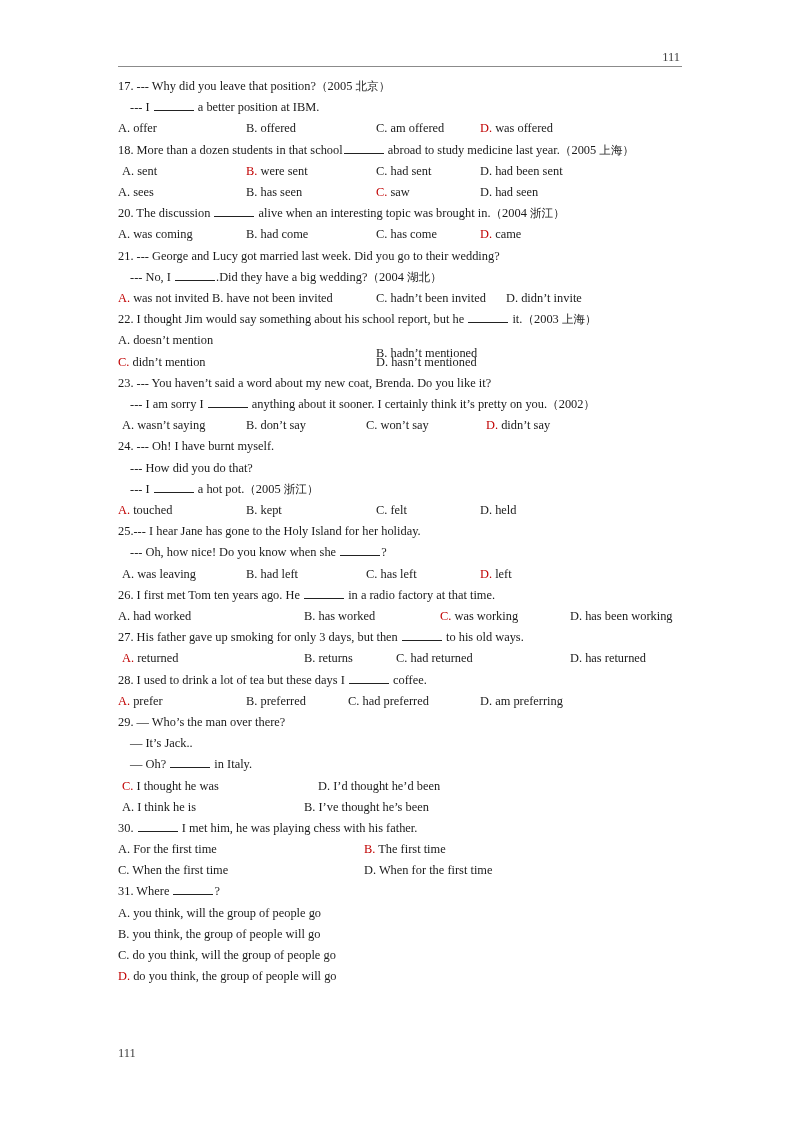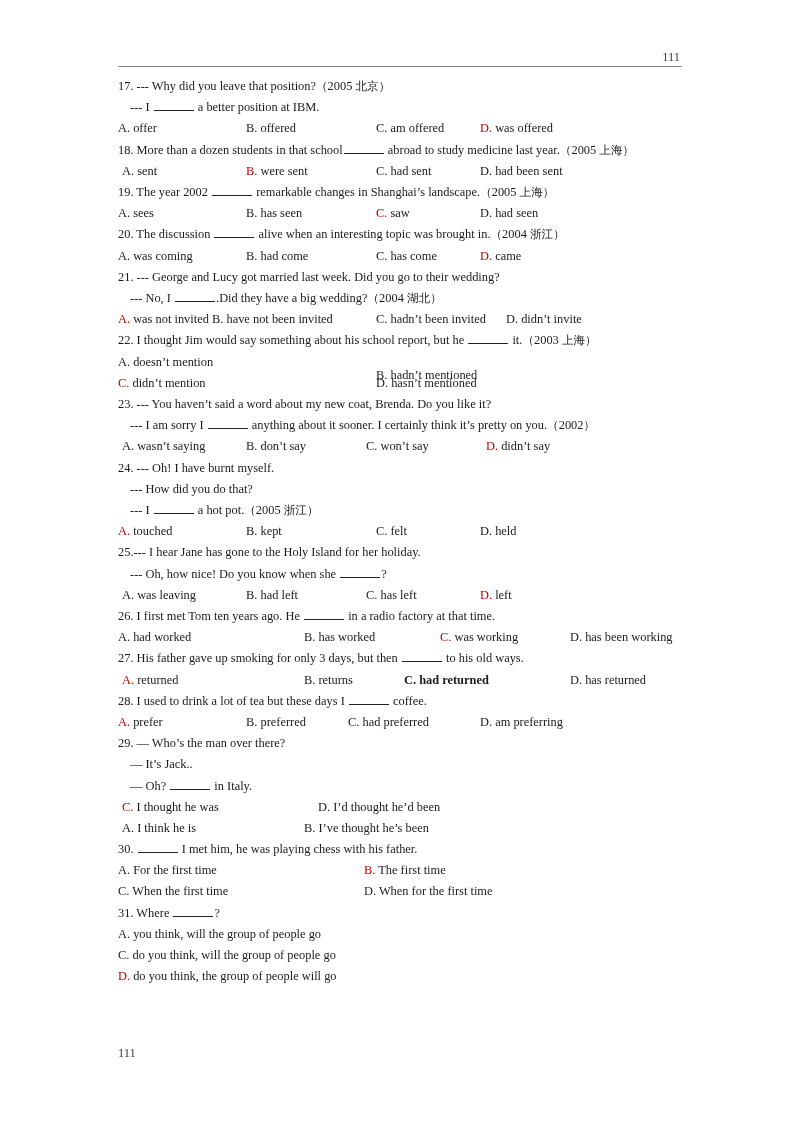--- a/index.html
+++ b/index.html
@@ -119,21 +119,20 @@
       <div class="q-block">
         <div class="stem"><span>18. More than a dozen students in that school</span><span class="blank w40"></span><span> abroad to study medicine last year.</span><span class="cjk">（</span><span>2005 </span><span class="cjk">上海）</span></div>
         <div class="opts">
           <span class="opt" style="left: 4px;"><span class="ltr">A.</span><span> sent</span></span>
           <span class="opt" style="left: 128px;"><span class="ltr ans">B.</span><span> were sent</span></span>
           <span class="opt" style="left: 258px;"><span class="ltr">C.</span><span> had sent</span></span>
           <span class="opt" style="left: 362px;"><span class="ltr">D.</span><span> had been sent</span></span>
         </div>
       </div>
       <div class="q-block">
-        <div class="stem"><span>19. The year 2002 </span><span class="blank w40"></span><span> remarkable changes in Shanghai’s landscape.</span><span class="cjk">（</span><span>2005 </span><span class="cjk">上海）</span></div>
         <div class="opts">
           <span class="opt" style="left: 0px;"><span class="ltr">A.</span><span> sees</span></span>
           <span class="opt" style="left: 128px;"><span class="ltr">B.</span><span> has seen</span></span>
           <span class="opt" style="left: 258px;"><span class="ltr ans">C.</span><span> saw</span></span>
           <span class="opt" style="left: 362px;"><span class="ltr">D.</span><span> had seen</span></span>
         </div>
       </div>
       <div class="q-block">
         <div class="stem"><span>20. The discussion </span><span class="blank w40"></span><span> alive when an interesting topic was brought in.</span><span class="cjk">（</span><span>2004 </span><span class="cjk">浙江）</span></div>
         <div class="opts">
@@ -202,21 +201,21 @@
           <span class="opt" style="left: 186px;"><span class="ltr">B.</span><span> has worked</span></span>
           <span class="opt" style="left: 286px; margin-left: 36px;"><span class="ltr ans">C.</span><span> was working</span></span>
           <span class="opt" style="left: 452px;"><span class="ltr">D.</span><span> has been working</span></span>
         </div>
       </div>
       <div class="q-block">
         <div class="stem"><span>27. His father gave up smoking for only 3 days, but then </span><span class="blank w40"></span><span> to his old ways.</span></div>
         <div class="opts">
           <span class="opt" style="left: 4px;"><span class="ltr ans">A.</span><span> returned</span></span>
           <span class="opt" style="left: 186px;"><span class="ltr">B.</span><span> returns</span></span>
-          <span class="opt" style="left: 286px; font-weight: bold;"><span class="ltr">C.</span><span> had returned</span></span>
+          <span class="opt" style="left: 278px;"><span class="ltr">C.</span><span> had returned</span></span>
           <span class="opt" style="left: 452px;"><span class="ltr">D.</span><span> has returned</span></span>
         </div>
       </div>
       <div class="q-block">
         <div class="stem"><span>28. I used to drink a lot of tea but these days I </span><span class="blank w40"></span><span> coffee.</span></div>
         <div class="opts">
           <span class="opt" style="left: 0px;"><span class="ltr ans">A.</span><span> prefer</span></span>
           <span class="opt" style="left: 128px;"><span class="ltr">B.</span><span> preferred</span></span>
           <span class="opt" style="left: 230px;"><span class="ltr">C.</span><span> had preferred</span></span>
           <span class="opt" style="left: 362px;"><span class="ltr">D.</span><span> am preferring</span></span>
@@ -245,20 +244,23 @@
           <span class="opt" style="left: 0px;"><span class="ltr">C.</span><span> When the first time</span></span>
           <span class="opt" style="left: 246px;"><span class="ltr">D.</span><span> When for the first time</span></span>
         </div>
       </div>
       <div class="q-block">
         <div class="stem"><span>31. Where </span><span class="blank w40"></span><span>?</span></div>
         <div class="opts">
           <span class="opt" style="left: 0px;"><span class="ltr">A.</span><span> you think, will the group of people go</span></span>
         </div>
         <div class="opts">
+          <span class="opt" style="left: 0px;"><span class="ltr">B.</span><span> you think, the group of people will go</span></span>
+        </div>
+        <div class="opts">
           <span class="opt" style="left: 0px;"><span class="ltr">C.</span><span> do you think, will the group of people go</span></span>
         </div>
         <div class="opts">
           <span class="opt" style="left: 0px;"><span class="ltr ans">D.</span><span> do you think, the group of people will go</span></span>
         </div>
       </div>
     </div>
 
   <div class="footer">111</div>
 

